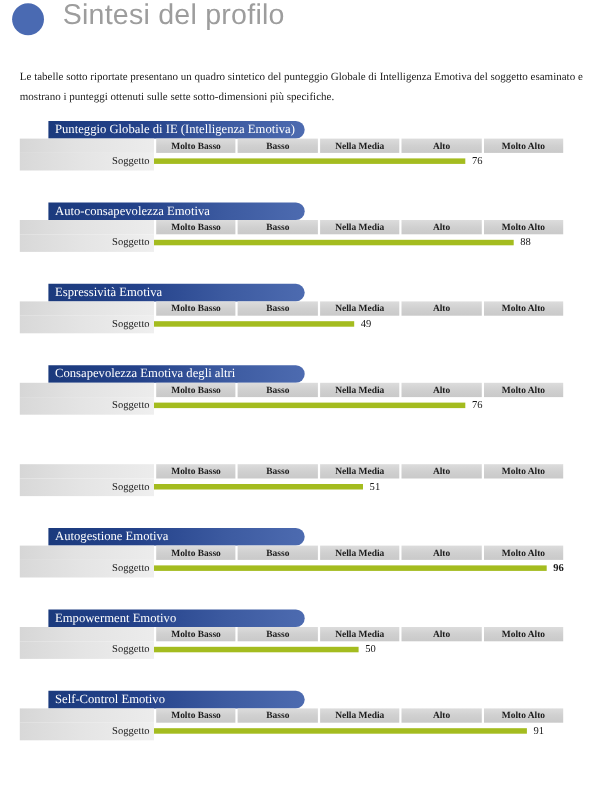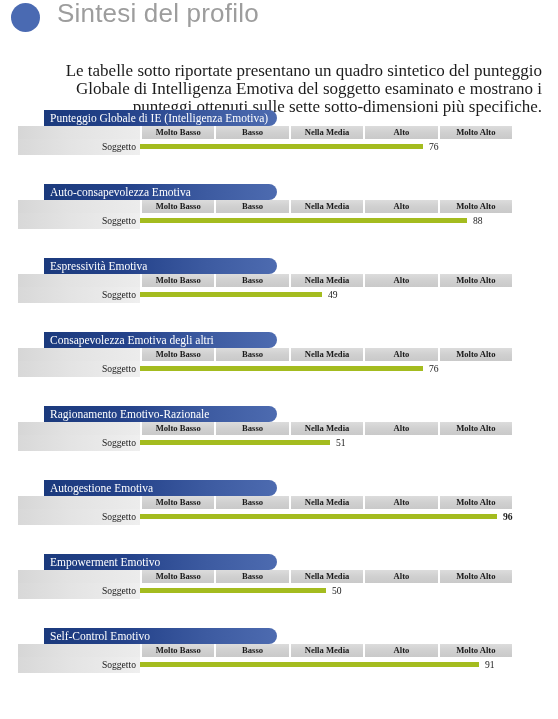--- a/index.html
+++ b/index.html
@@ -41,24 +41,24 @@
     font-family: "Liberation Sans", "DejaVu Sans", sans-serif;
     white-space: nowrap;
   }
 
   
   .intro {
     position: absolute;
     left: 18px;
     top: 62px;
     width: 524px;
-    font-size: 17px;
+    font-size: 10px;
     line-height: 18px;
     color: #1c1c1c;
-    text-align: right;
+    text-align: left;
   }
 
   
   .blocks {
     position: absolute;
     left: 0;
     top: 108px;
     width: 558px;
   }
   .block {
@@ -254,21 +254,20 @@
         <div class="row-label-cell">
           <div class="row-label">Soggetto</div>
         </div>
         <div class="bar-track">
           <div class="bar" style="width: 283px; background: rgb(164, 188, 31);"></div>
           <div class="bar-value" style="left: 289px;">76</div>
         </div>
       </div>
     </div>
     <div class="block">
-      <div class="block-title">Ragionamento Emotivo-Razionale</div>
       <div class="scale-row">
         <div class="scale-left"></div>
         <div class="scale-cells">
           <div class="scale-cell">Molto Basso</div>
           <div class="scale-cell">Basso</div>
           <div class="scale-cell">Nella Media</div>
           <div class="scale-cell">Alto</div>
           <div class="scale-cell">Molto Alto</div>
         </div>
       </div>

